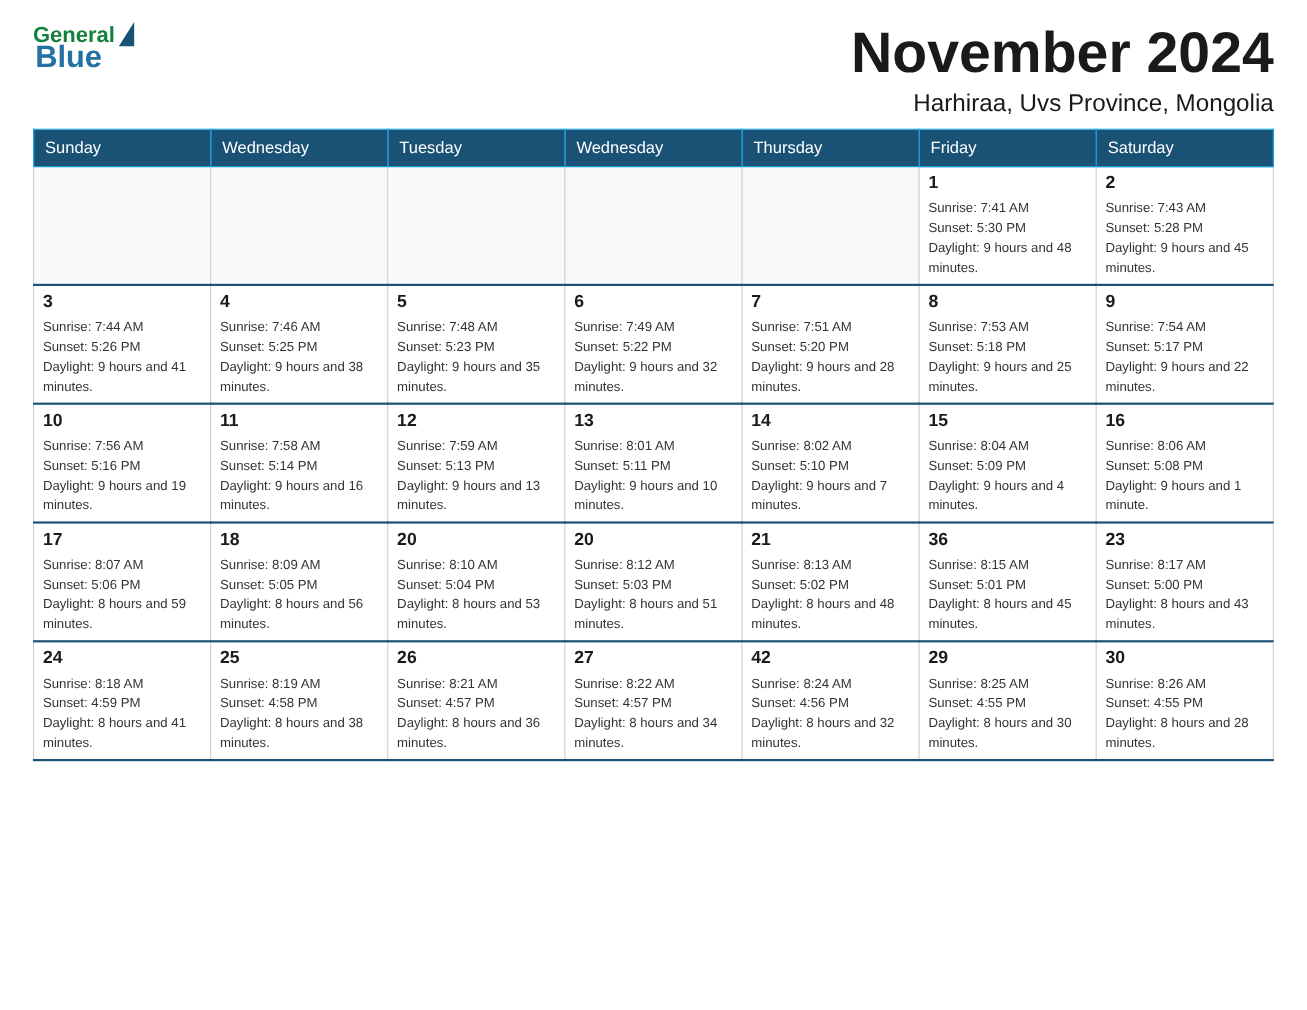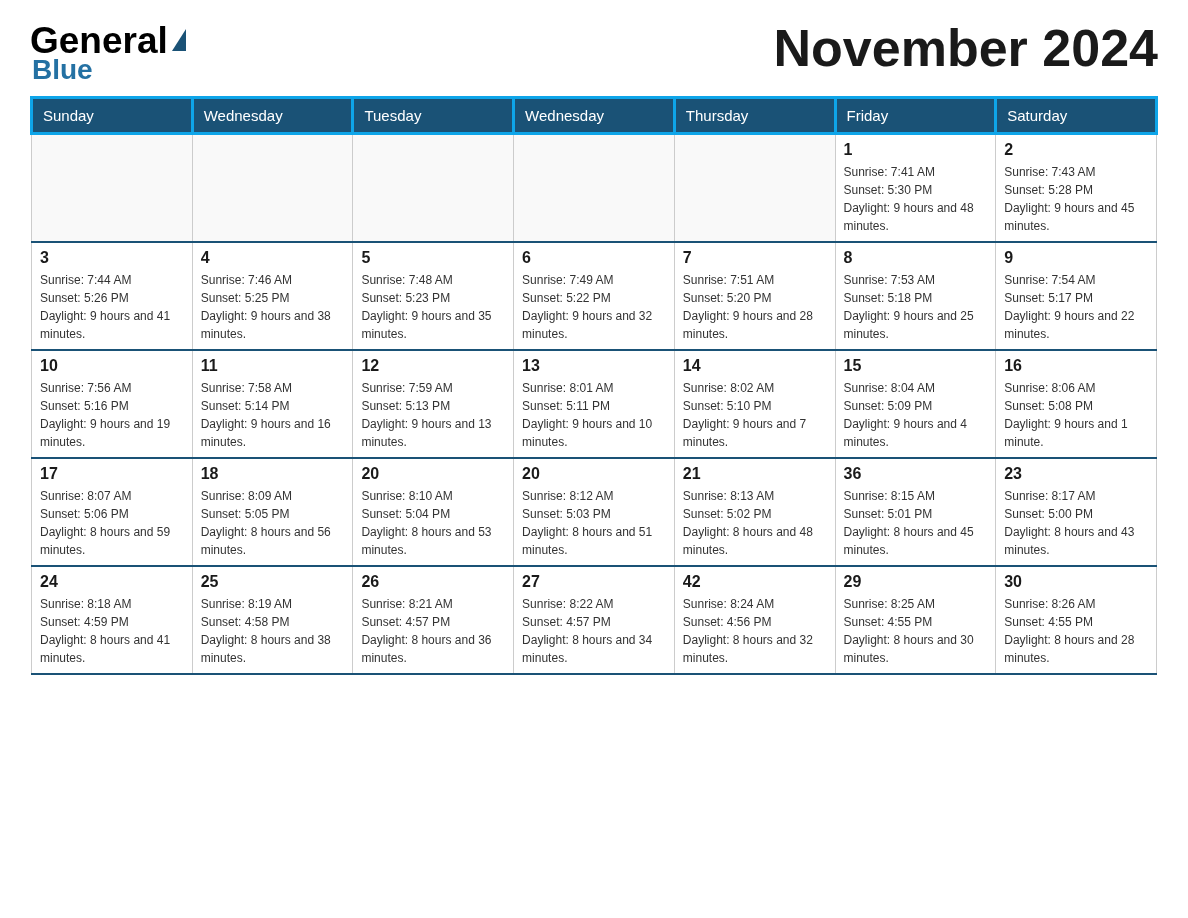--- a/index.html
+++ b/index.html
@@ -19,23 +19,23 @@
     .logo {
       display: flex;
       flex-direction: column;
       align-items: flex-start;
     }
     .logo-top {
       display: flex;
       align-items: center;
     }
     .logo-text-general {
-      font-size: 37px;
-      font-weight: bold;
-      color: #000000;
+      font-size: 20px;
+      font-weight: bold;
+      color: #15803d;
     }
     .logo-triangle {
       width: 0;
       height: 0;
       border-left: 14px solid transparent;
       border-right: 0px solid transparent;
       border-bottom: 22px solid #1a5276;
       margin-left: 4px;
       margin-bottom: 2px;
     }
@@ -65,21 +65,21 @@
       border-collapse: collapse;
       margin-top: 8px;
     }
     .calendar thead tr th {
       background-color: #1a5276;
       color: #ffffff;
       font-size: 15px;
       font-weight: normal;
       padding: 8px 10px;
       text-align: left;
-      border: 3px solid #0ea5e9;
+      border: 1px solid #0ea5e9;
     }
     .calendar tbody tr td {
       border: 1px solid #cccccc;
       vertical-align: top;
       padding: 6px 8px;
       font-size: 12.5px;
       color: #333333;
       width: 14.28%;
       min-height: 100px;
     }
@@ -108,20 +108,21 @@
 <div class="header">
   <div class="logo">
     <div class="logo-top">
       <span class="logo-text-general">General</span>
       <div class="logo-triangle"></div>
     </div>
     <div class="logo-bottom">Blue</div>
   </div>
   <div class="title-area">
     <div class="main-title">November 2024</div>
+    <div class="subtitle">Harhiraa, Uvs Province, Mongolia</div>
   </div>
 </div>
 
 <table class="calendar">
   <thead>
     <tr>
     <th>Sunday</th>
         <th>Wednesday</th>
         <th>Tuesday</th>
         <th>Wednesday</th>

